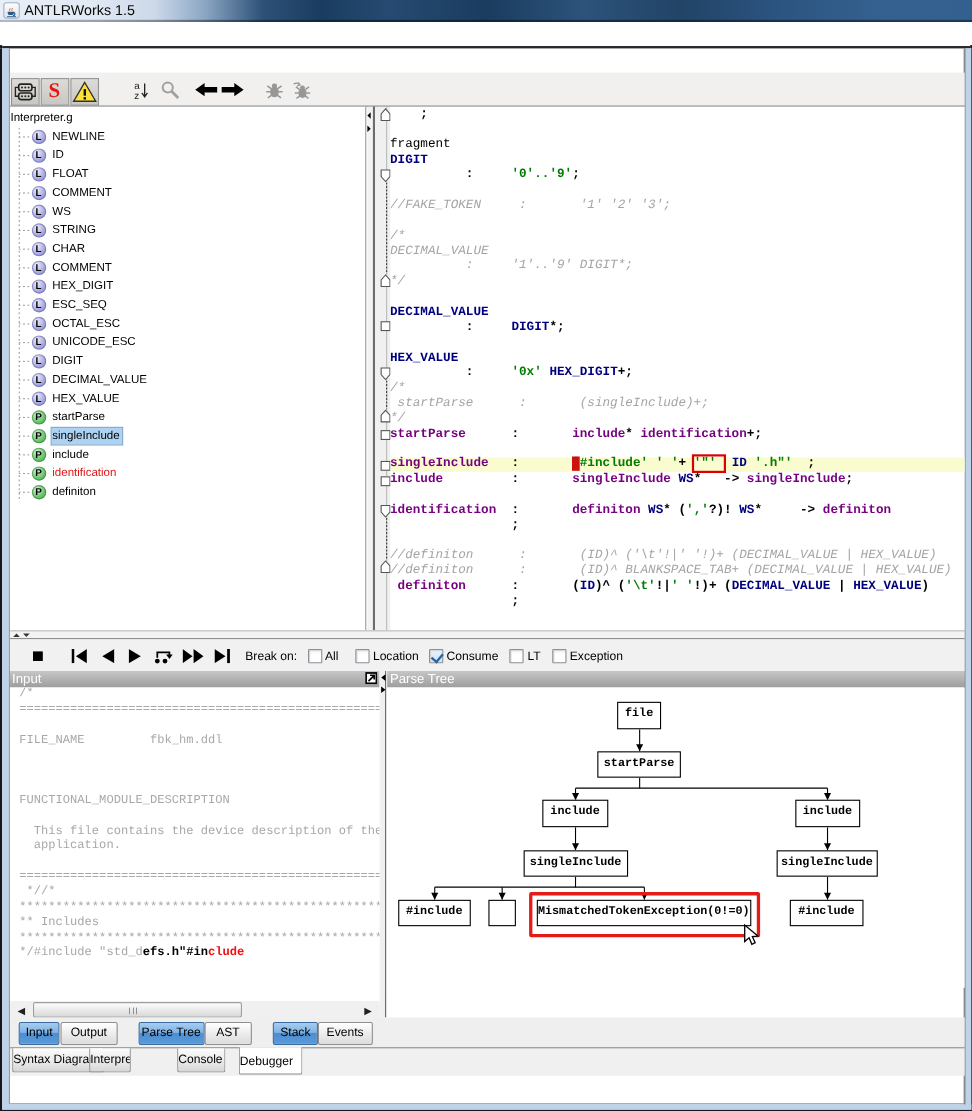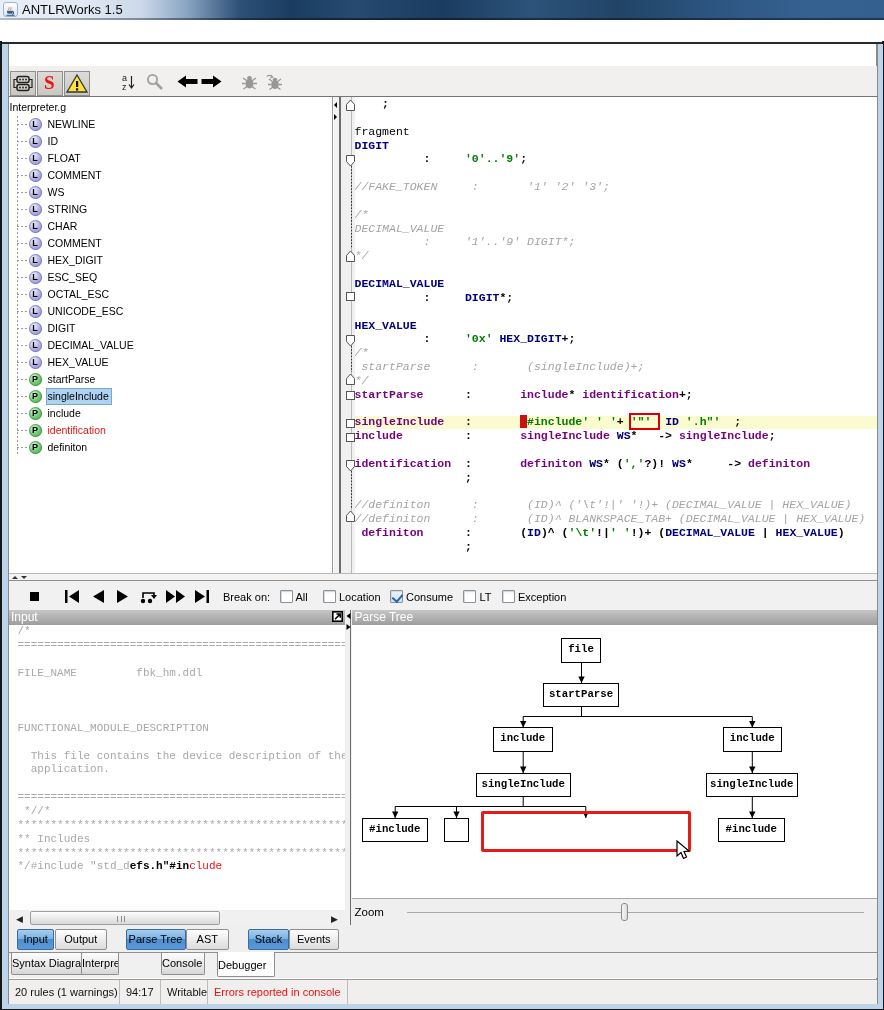--- a/index.html
+++ b/index.html
@@ -87,21 +87,21 @@
 #ihead span{margin-left:2px}
 #phead2{left:351.5px;width:525.5px}
 #phead2 span{margin-left:3px}
 #expico{position:absolute;right:2px;top:1.5px;width:11px;height:11px}
 #vdiv2{left:345px;top:609.5px;width:6.5px;height:315.5px;background:#f0f0f0}
 #vdivline{left:350.2px;top:609.5px;width:1.3px;height:315.5px;background:#6c6c6c}
 
 #input{left:9px;top:624.5px;width:336px;height:285.5px;background:#fff;overflow:hidden}
 #inpre{position:absolute;left:8.5px;top:0.5px;font:11px/13.85px "Liberation Mono",monospace;color:#a8a8a8;white-space:pre}
 #inpre .bk{color:#000;font-weight:bold;font-style:normal}
-#inpre .rd{color:#ee1111;font-weight:normal;font-style:normal}
+#inpre .rd{color:#ee1111;font-weight:bold;font-style:normal}
 #iscroll{left:9px;top:910px;width:336px;height:16px;background:#f0f0f0}
 #ithumb{position:absolute;left:21px;top:1px;width:190px;height:13.5px;background:linear-gradient(#fdfdfd,#d9d9d9);border:1px solid #9f9f9f;border-radius:2px}
 #ithumb:after{content:"";position:absolute;left:86px;top:3.5px;width:8px;height:6px;background:repeating-linear-gradient(90deg,#909090 0 1px,transparent 1px 3.5px)}
 .sarr{position:absolute;top:3.5px;font-size:9px;color:#222}
 
 #ppanel{left:351.5px;top:624.5px;width:525.5px;height:273px;background:#fff;overflow:hidden}
 .pt-svg{position:absolute;left:0;top:0}
 .pn{position:absolute;background:#fff;border:1px solid #000;font:bold 10.7px/21px "Liberation Mono",monospace;text-align:center;white-space:pre;overflow:hidden}
 #redbox{position:absolute;left:129px;top:186px;width:210px;height:41px;border:3.5px solid #e41b17;border-radius:2px}
 #cursor{position:absolute;left:324px;top:215px}
@@ -487,45 +487,35 @@
         </g>
       </svg>
     <div class="pn" style="left:209.5px;top:13.5px;width:40.0px;height:24.5px">file</div>
       <div class="pn" style="left:191.5px;top:58.0px;width:76.0px;height:24.0px">startParse</div>
       <div class="pn" style="left:141.5px;top:102.5px;width:59.5px;height:24.5px">include</div>
       <div class="pn" style="left:371.0px;top:102.5px;width:59.5px;height:24.5px">include</div>
       <div class="pn" style="left:124.5px;top:148.0px;width:94.5px;height:24.0px">singleInclude</div>
       <div class="pn" style="left:354.0px;top:148.0px;width:92.5px;height:24.0px">singleInclude</div>
       <div class="pn" style="left:10.5px;top:193.0px;width:65.5px;height:24.0px">#include</div>
       <div class="pn" style="left:92.0px;top:193.0px;width:25.0px;height:24.0px"></div>
+      <div class="pn" style="left:136.0px;top:193.0px;width:195.5px;height:24.0px">MismatchedTokenException(0!=0)</div>
       <div class="pn" style="left:366.5px;top:193.0px;width:66.5px;height:24.0px">#include</div>
     <div id="redbox"></div>
     <svg id="cursor" width="16" height="22" viewBox="0 0 16 22">
         <path d="M1 1 L1 16 L5 12.5 L7.5 18.5 L10.5 17 L8 11.5 L13 11 Z" fill="#fff" stroke="#000" stroke-width="1.2"></path>
       </svg>
-  </div>
-  <div class="abs" id="zoomrow">
-    <span class="zl">Zoom</span>
-    <div id="ztrack"></div>
-    <div id="zthumb"></div>
   </div>
   <div class="abs" id="togrow">
     <div class="tg on" style="left:7.8px;width:37.7px">Input</div>
     <div class="tg" style="left:45.5px;width:52.5px">Output</div>
     <div class="tg on" style="left:116.5px;width:60px">Parse Tree</div>
     <div class="tg" style="left:176.5px;width:43.5px">AST</div>
     <div class="tg on" style="left:239px;width:41px">Stack</div>
     <div class="tg" style="left:280px;width:49.5px">Events</div>
   </div>
   <div class="abs" id="tabrow">
     <div id="tabline"></div>
     <div class="tab" style="left:2px;width:84px">Syntax Diagram</div>
     <div class="tab" style="left:72px;width:38px">Interpreter</div>
     <div class="tab" style="left:152px;width:44px">Console</div>
     <div class="tab on" style="left:208px;width:58px">Debugger</div>
   </div>
-  <div class="abs" id="status">
-    <div class="cell" style="left:0;width:111px">20 rules (1 warnings)</div>
-    <div class="cell" style="left:111px;width:41px">94:17</div>
-    <div class="cell" style="left:152px;width:47px">Writable</div>
-    <div class="cell red" style="left:199px;width:140px">Errors reported in console</div>
-  </div>
 </div>
 
 </body></html>

